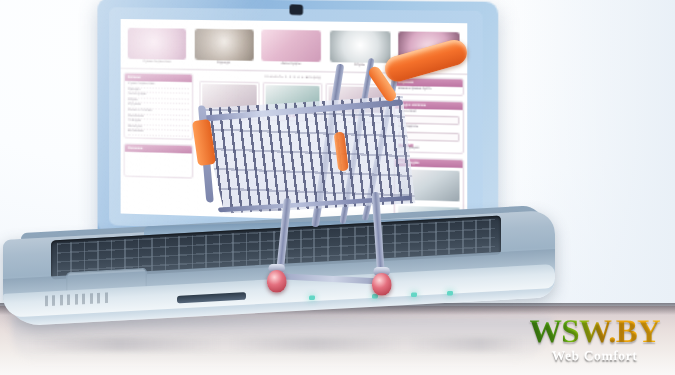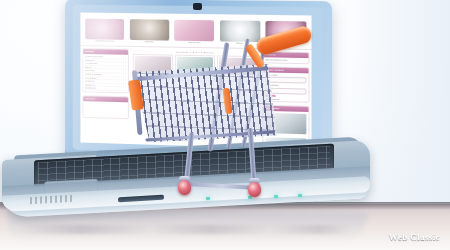--- a/index.html
+++ b/index.html
@@ -484,16 +484,17 @@
     <div class="leg l1"></div>
     <div class="leg l2"></div>
     <div class="axle"></div>
     <div class="wheel-cap c1"></div>
     <div class="wheel-cap c2"></div>
     <div class="wheel w1"></div>
     <div class="wheel w2"></div>
   </div>
 
   <div class="watermark">
-    <div class="wm-sub">Web Classic</div>
+    <div class="wm-main">WSW.BY</div>
+    <div class="wm-sub">Web Comfort</div>
   </div>
 
 </div>
 
 </body></html>

